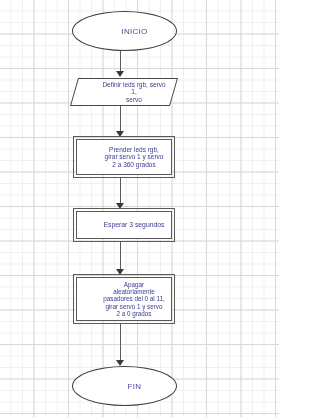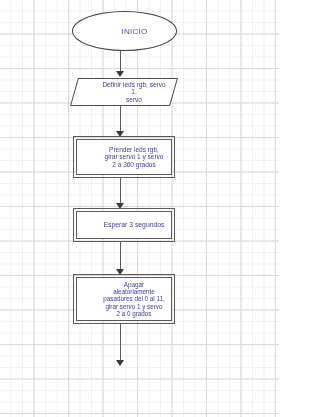--- a/index.html
+++ b/index.html
@@ -140,14 +140,17 @@
     <span class="label">Apagar
 aleatoriamente
 pasadores del 0 al 11,
 girar servo 1 y servo
 2 a 0 grados</span>
   </div>
 
   <div class="connector" style="left:120px; top:323px; height:42px;"></div>
   <div class="arrowhead" style="left:116.2px; top:360px;"></div>
 
+  <div class="node terminator" style="left:72px; top:366px; width:105px; height:40px; font-size:8px;">
+    <span class="label">FIN</span>
+  </div>
 
 </div>
 
 </body></html>

